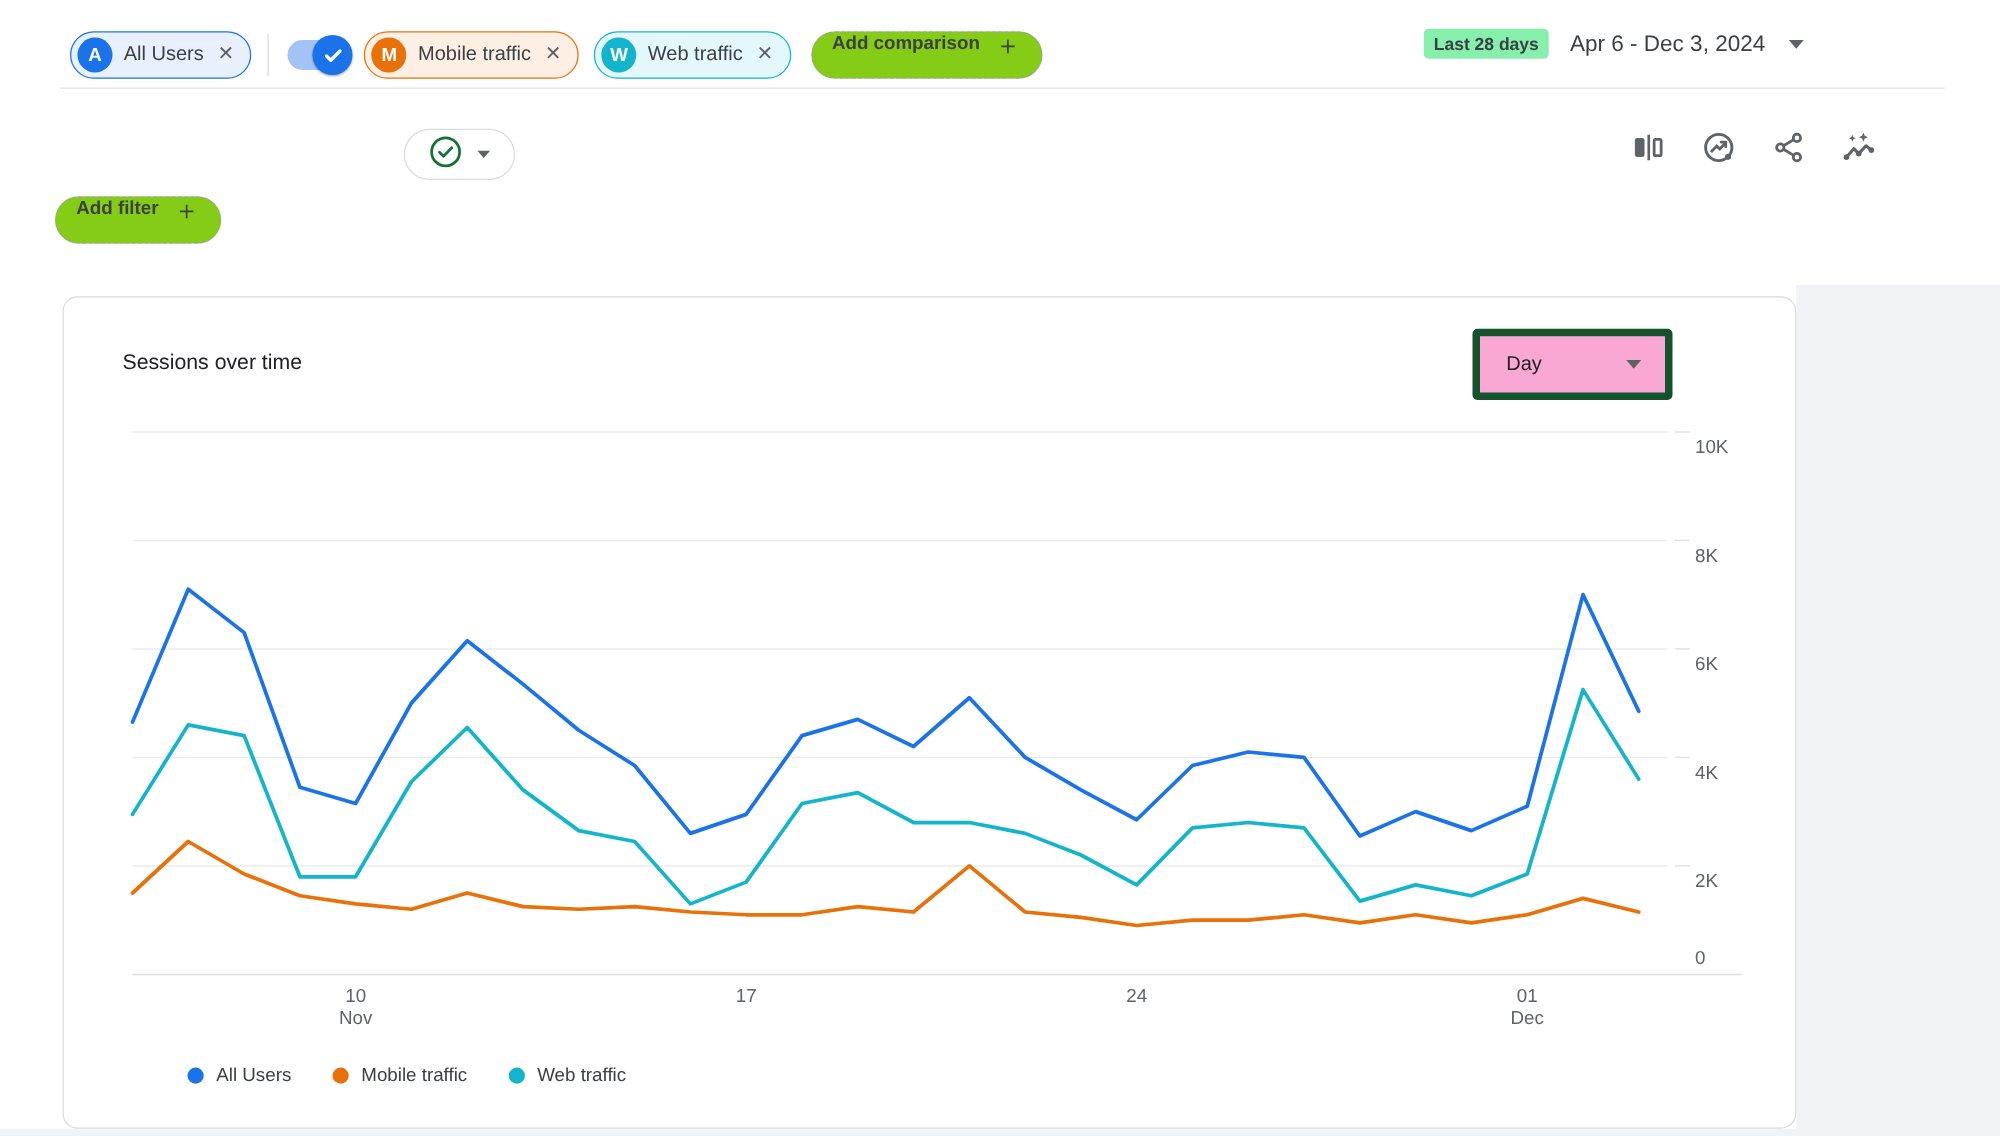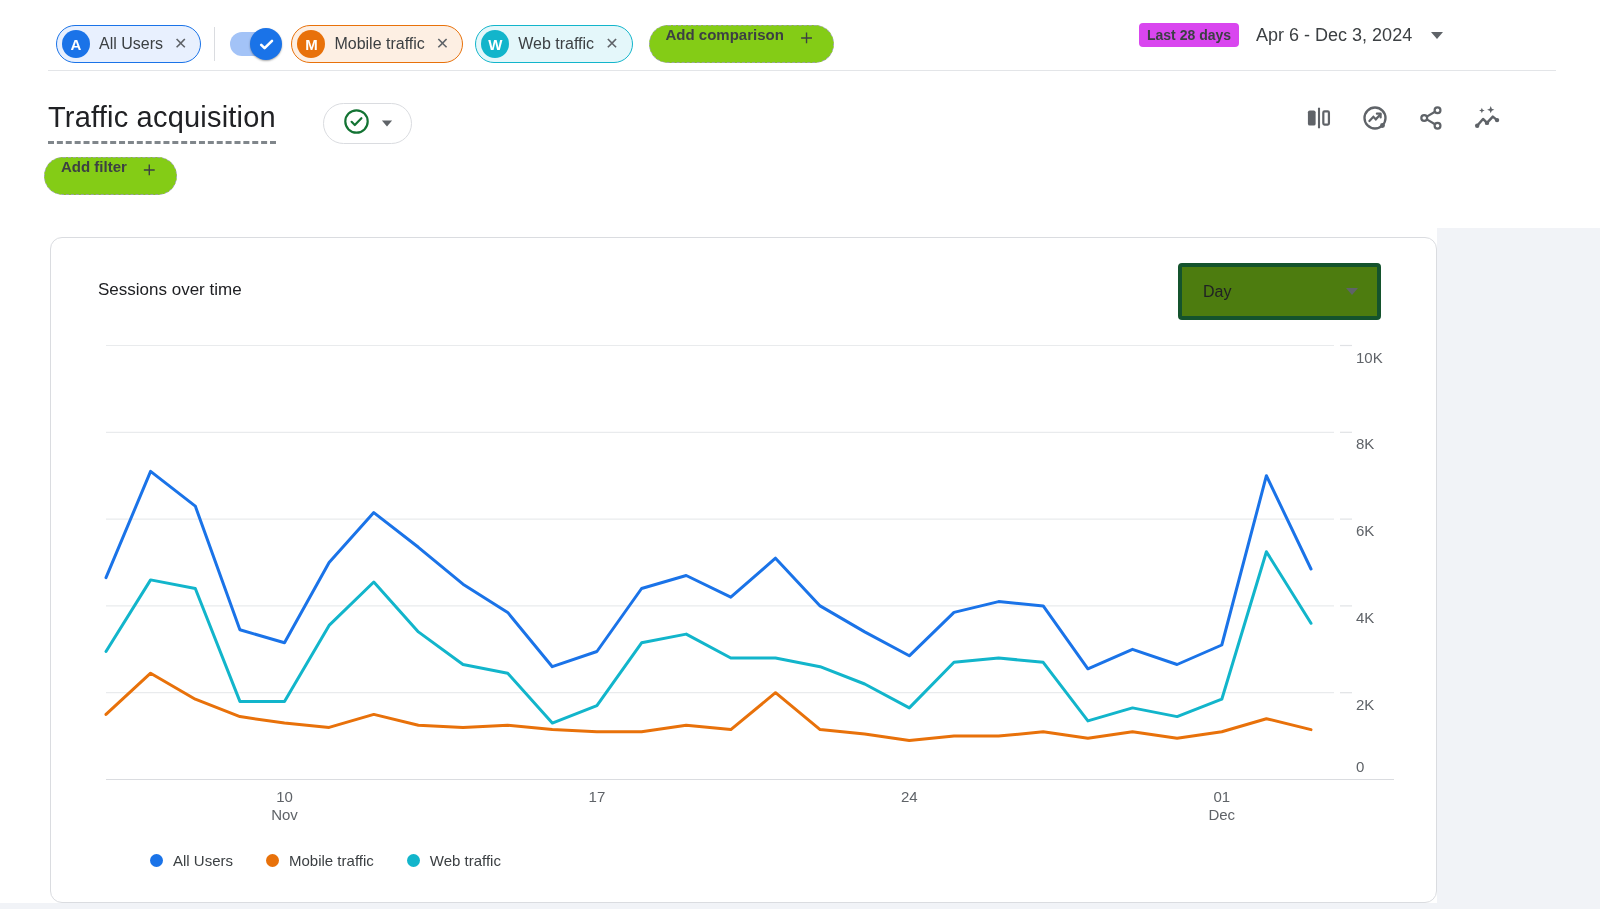--- a/index.html
+++ b/index.html
@@ -21,42 +21,42 @@
   .toggle { position:relative; width:54px; height:32px; margin-right:9px; cursor:pointer; }
   .toggle-track { position:absolute; left:2px; top:4px; width:46px; height:24px; border-radius:12px; background:#a3c3f7; }
   .toggle-thumb { position:absolute; right:0; top:0; width:32px; height:32px; border-radius:50%; background:#1a73e8; display:flex; align-items:center; justify-content:center; box-shadow:0 1px 2px rgba(0,0,0,.35); }
   .chip-dashed { display:inline-flex; height:38px; border-radius:19px; border:1.5px dashed #9aa0a6; padding:0 16px; margin-left:16px; background:#84cc16; cursor:pointer; }
   .chip-dashed .lbl { font-size:15px; font-weight:bold; color:#3c4043; }
   .plus { font-size:21px; color:#3c4043; margin-left:12px; font-weight:normal; line-height:1; }
   .chip-teal { margin-left:12px; } .chip-orange { margin-left:0; }
   .topbar-divider { position:absolute; left:48px; top:70px; width:1508px; height:1px; background:#e3e5e8; }
 
   .daterange { position:absolute; top:0; left:1139px; height:70px; display:flex; align-items:center; cursor:pointer; }
-  .daterange-badge { background:#d946ef; border-radius:4px; padding:4px 8px; font-size:14px; font-weight:bold; color:#3c4043; }
+  .daterange-badge { background:#86efac; border-radius:4px; padding:4px 8px; font-size:14px; font-weight:bold; color:#3c4043; }
   .daterange-value { font-size:18px; color:#3c4043; margin-left:17px; white-space:nowrap; }
   .caret { width:0; height:0; border-left:6px solid transparent; border-right:6px solid transparent; border-top:7px solid #5f6368; }
   .daterange .caret { margin-left:19px; }
 
   
   .report-title { position:absolute; left:48px; top:101px; font-size:29px; color:#202124; letter-spacing:.2px; border-bottom:3px dashed #80868b; padding-bottom:7px; }
   .title-badge { position:absolute; left:323px; top:103px; width:89px; height:41px; border:1px solid #dadce0; border-radius:21px; display:flex; align-items:center; justify-content:center; gap:11px; background:#fff; cursor:pointer; }
   .title-badge .caret { transform:scale(.85); }
   .addfilter { position:absolute; left:44px; top:157px; }
   .addfilter .chip-dashed { margin-left:0; }
   .header-icons { position:absolute; left:1304px; top:103px; display:flex; gap:27px; }
   .hicon { width:29px; height:29px; display:flex; align-items:center; justify-content:center; cursor:pointer; }
 
   
   .gutter-right { position:absolute; left:1437px; top:228px; width:163px; height:681px; background:#f1f3f7; }
   .gutter-bottom { position:absolute; left:0; top:903px; width:1600px; height:6px; background:#f1f3f7; }
 
   
   .card { position:absolute; left:50px; top:237px; width:1387px; height:666px; background:#fff; border:1px solid #dadce0; border-radius:12px; }
   .card-title { position:absolute; left:47px; top:42px; font-size:17px; color:#202124; }
-  .granularity { position:absolute; left:1127px; top:25px; width:203px; height:57px; border:4px solid #14532d; border-radius:4px; display:flex; align-items:center; cursor:pointer; background:#4d7c0f; }
+  .granularity { position:absolute; left:1127px; top:25px; width:160px; height:57px; border:6px solid #14532d; border-radius:4px; display:flex; align-items:center; cursor:pointer; background:#f9a8d4; }
   .granularity .val { font-size:16px; color:#202124; margin-left:21px; }
   .granularity .caret { position:absolute; right:19px; }
   .chart-svg { position:absolute; left:0; top:90px; }
   svg text { font-family:"Liberation Sans", sans-serif; }
   .legend { position:absolute; left:99px; top:614px; display:flex; align-items:center; gap:33px; }
   .legend-item { display:flex; align-items:center; gap:10px; }
   .legend-dot { width:13px; height:13px; border-radius:50%; }
   .legend-label { font-size:15px; color:#3c4043; }
 </style>
 </head>
@@ -101,21 +101,20 @@
   </div>
 
   <div class="daterange">
     <span class="daterange-badge">Last 28 days</span>
     <span class="daterange-value">Apr 6 - Dec 3, 2024</span>
     <span class="caret"></span>
   </div>
 
   <div class="topbar-divider"></div>
 
-  <div class="report-title">Traffic acquisition</div>
 
   <div class="title-badge">
     <span>
       <svg width="27" height="27" viewBox="0 0 27 27">
         <circle cx="13.5" cy="13.5" r="11.2" fill="none" stroke="#137333" stroke-width="2.2"></circle>
         <path d="M8.6 13.8 l3.2 3.2 6.6-6.8" fill="none" stroke="#137333" stroke-width="2.2" stroke-linecap="round" stroke-linejoin="round"></path>
       </svg>
     </span>
     <span class="caret"></span>
   </div>

